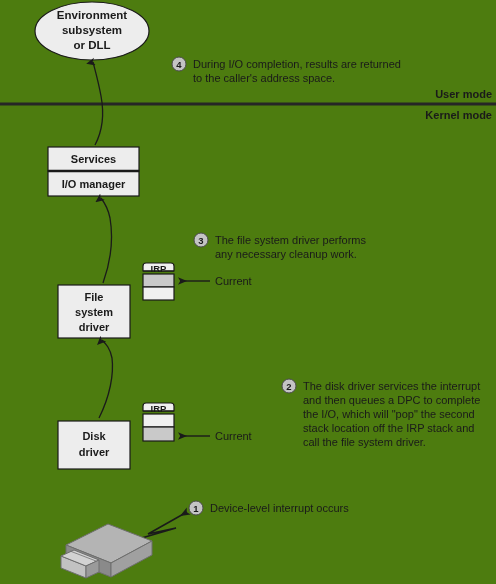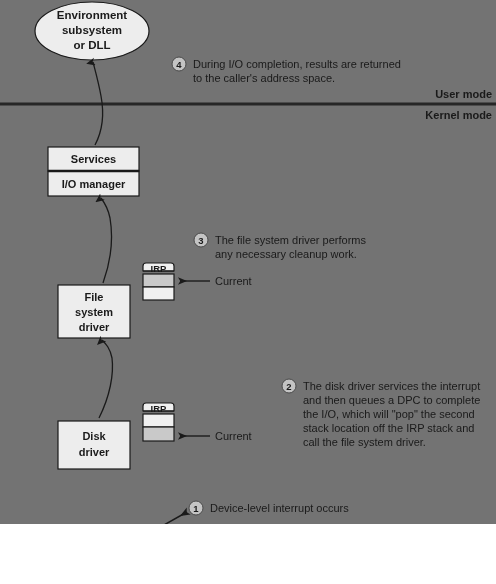--- a/index.html
+++ b/index.html
@@ -3,22 +3,22 @@
 <meta charset="utf-8">
 <style>
   html, body {
     margin: 0;
     padding: 0;
     background: #ffffff;
   }
   #canvas {
     position: relative;
     width: 496px;
-    height: 524px;
-    background: #737373;
+    height: 584px;
+    background: #4d7c0f;
     font-family: "Liberation Sans", sans-serif;
     overflow: hidden;
   }
   svg.layer {
     position: absolute;
     top: 0;
     left: 0;
     width: 496px;
     height: 584px;
   }

